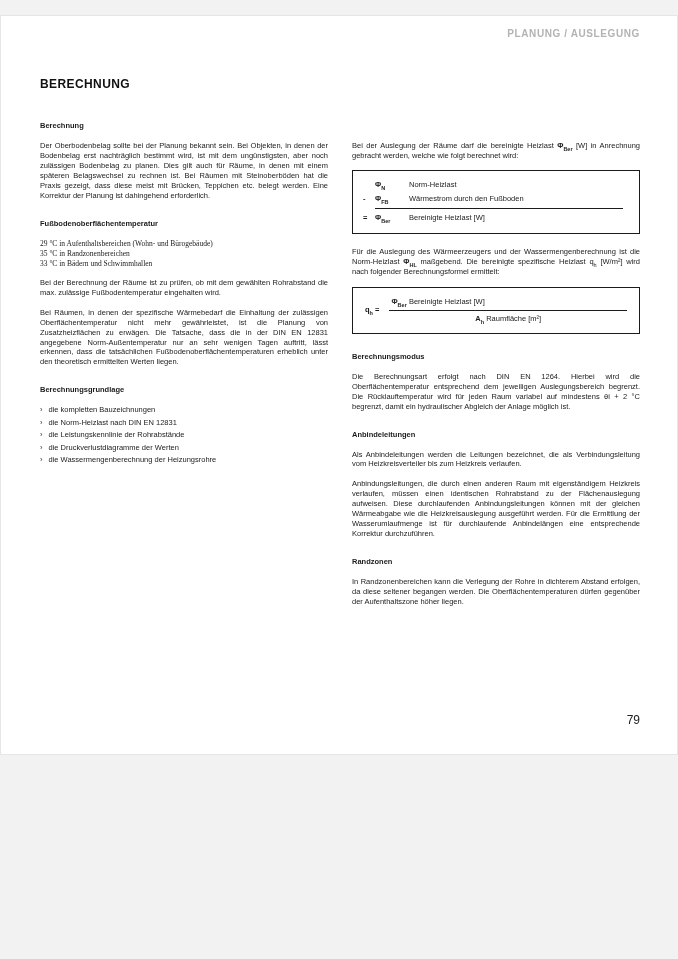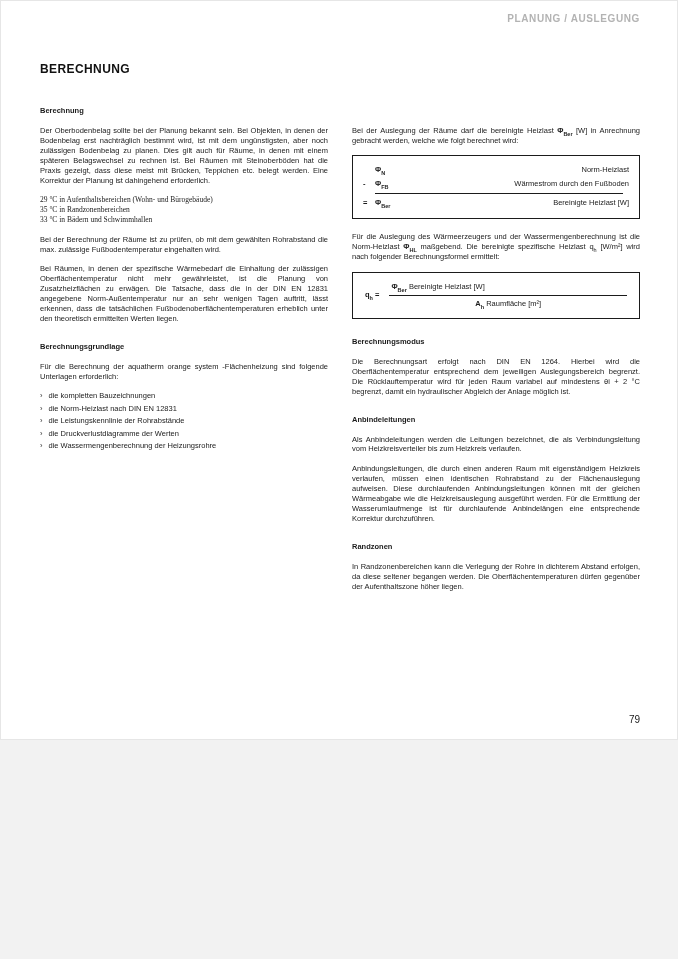--- a/index.html
+++ b/index.html
@@ -1,20 +1,20 @@
 <!DOCTYPE html>
 <html lang="de"><head>
 <meta charset="utf-8">
 <style>
   html, body { margin: 0; padding: 0; background: #f2f2f2; }
   .page {
     position: relative;
     width: 678px;
     height: 740px;
-    margin: 0 auto;
+    margin: 15px auto;
     background: #ffffff;
     box-shadow: inset 0 0 0 1px #e6e6e6;
     box-sizing: border-box;
     font-family: "Liberation Sans", "DejaVu Sans", sans-serif;
     color: #1b1b1b;
     overflow: hidden;
   }
   .page-header {
     position: absolute;
     top: 13px;
@@ -67,68 +67,68 @@
   
   .formula-box {
     border: 1px solid #1b1b1b;
     padding: 7px 10px 8px 10px;
     margin: 6px 0 13px 0;
     text-align: left;
   }
   .f-row { display: flex; align-items: baseline; padding: 2px 0; }
   .f-prefix { flex: 0 0 12px; font-weight: 700; }
   .f-sym { flex: 0 0 34px; font-weight: 700; }
-  .f-label { flex: 1; text-align: right; }
+  .f-label { flex: 1; }
   .f-rule { border-top: 1px solid #1b1b1b; margin: 2px 6px 2px 12px; }
   .formula-box2 {
     border: 1px solid #1b1b1b;
     padding: 9px 12px;
     margin: 6px 0 14px 0;
     display: flex;
     align-items: center;
     gap: 10px;
     text-align: left;
   }
   .f2-lhs { font-weight: 700; white-space: nowrap; }
   .fraction { flex: 1; }
   .frac-num { padding: 0 2px 3px 2px; border-bottom: 1px solid #1b1b1b; }
   .frac-den { padding-top: 3px; text-align: center; }
   .page-number {
     position: absolute;
     right: 38px;
-    bottom: 15px;
-    font-size: 10px;
+    bottom: 28px;
+    font-size: 12px;
     color: #222;
   }
 </style>
 </head>
 <body>
 
 <div class="page">
 
   <div class="page-header">PLANUNG / AUSLEGUNG</div>
 
   <h1 class="page-title">BERECHNUNG</h1>
 
   <div class="columns">
 
     <div class="col col--left">
       <h3 class="sec-heading">Berechnung</h3>
       <p>Der Oberbodenbelag sollte bei der Planung bekannt sein. Bei Objekten, in denen der Bodenbelag erst nachträglich bestimmt wird, ist mit dem ungünstigsten, aber noch zulässigen Bodenbelag zu planen. Dies gilt auch für Räume, in denen mit einem späteren Belagswechsel zu rechnen ist. Bei Räumen mit Steinoberböden hat die Praxis gezeigt, dass diese meist mit Brücken, Teppichen etc. belegt werden. Eine Korrektur der Planung ist dahingehend erforderlich.</p>
 
+      <h3 class="sec-heading">Fußbodenoberflächentemperatur</h3>
       <div class="temp-lines">
         <div>29 °C in Aufenthaltsbereichen (Wohn- und Bürogebäude)</div>
         <div>35 °C in Randzonenbereichen</div>
         <div>33 °C in Bädern und Schwimmhallen</div>
       </div>
       <p>Bei der Berechnung der Räume ist zu prüfen, ob mit dem gewählten Rohrabstand die max. zulässige Fußbodentemperatur eingehalten wird.</p>
       <p>Bei Räumen, in denen der spezifische Wärmebedarf die Einhaltung der zulässigen Oberflächentemperatur nicht mehr gewährleistet, ist die Planung von Zusatzheizflächen zu erwägen. Die Tatsache, dass die in der DIN EN 12831 angegebene Norm-Außentemperatur nur an sehr wenigen Tagen auftritt, lässt erkennen, dass die tatsächlichen Fußbodenoberflächentemperaturen erheblich unter den theoretisch ermittelten Werten liegen.</p>
 
       <h3 class="sec-heading">Berechnungsgrundlage</h3>
-      <p>Für die Berechnung der aquatherm orange system -Flächenheizung sind folgende Unterlagen erforderlich:</p>
       <ul class="doc-list">
         <li>
           <span class="bullet">›</span>
           <span>die kompletten Bauzeichnungen</span>
         </li>
         <li>
           <span class="bullet">›</span>
           <span>die Norm-Heizlast nach DIN EN 12831</span>
         </li>
         <li>

